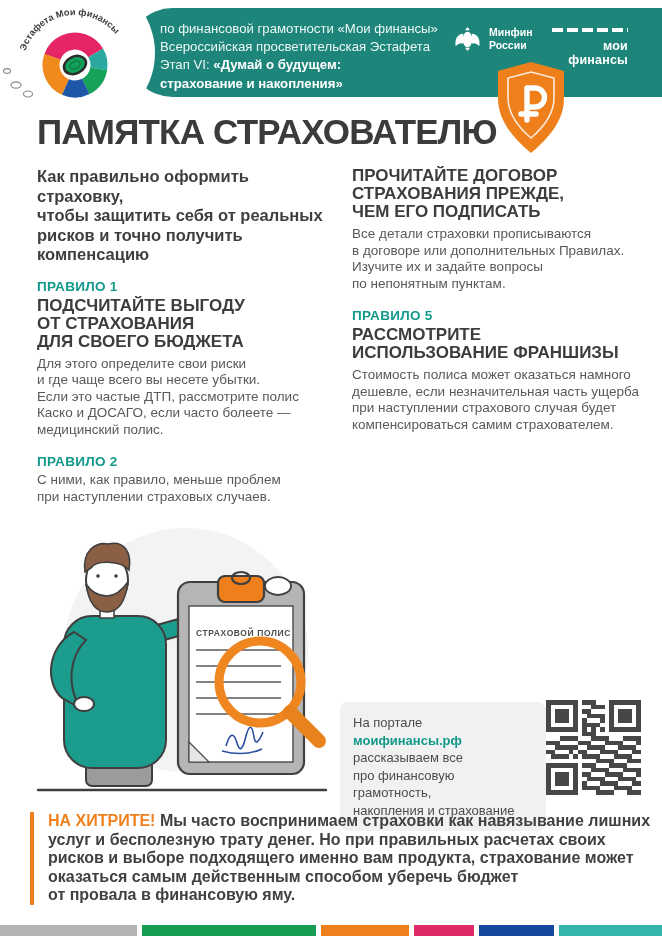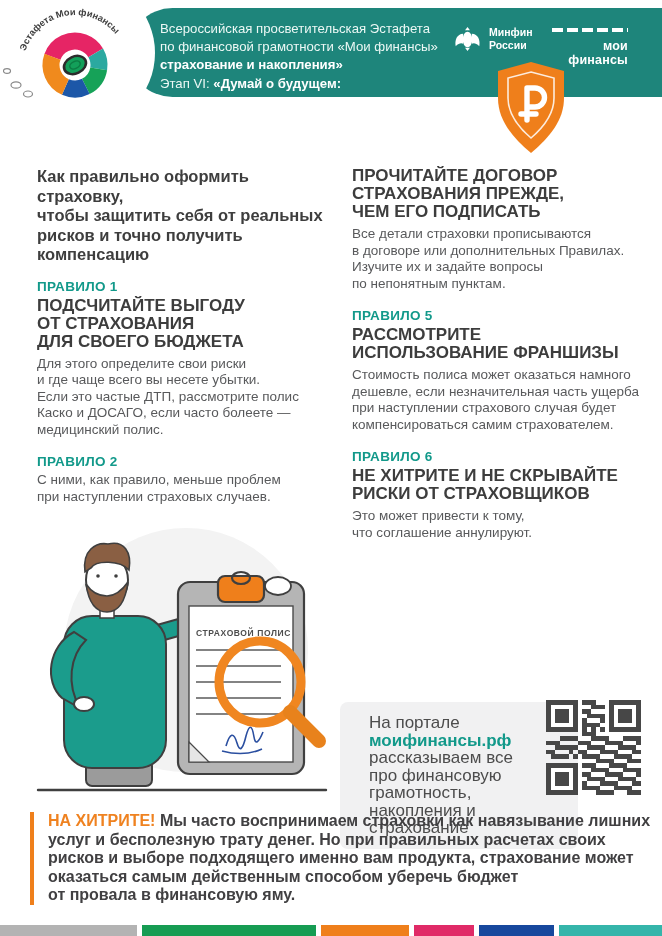--- a/index.html
+++ b/index.html
@@ -34,21 +34,21 @@
   .intro{font-size:16.5px;font-weight:700;color:#3e3e3e;line-height:19.5px;margin-bottom:14px;}
   .rule-label{font-size:13.5px;font-weight:800;color:#12998a;letter-spacing:.3px;margin-bottom:3px;}
   .rule-h{font-size:17px;font-weight:700;color:#3d3d3d;line-height:18px;margin-bottom:5px;}
   .rule-b{font-size:13.5px;font-weight:400;color:#58595b;line-height:16.5px;margin-bottom:16px;}
 
   
   .illo{position:absolute;left:28px;top:520px;}
 
   
   .portal-box{position:absolute;left:340px;top:702px;width:180px;background:#f1f1f2;
-    border-radius:8px;padding:12px 29px;font-size:17px;line-height:17.5px;color:#4c4c4c;}
+    border-radius:8px;padding:12px 13px;font-size:13px;line-height:17.5px;color:#4c4c4c;}
   .portal-site{color:#12998a;font-weight:700;text-decoration:none;}
   .qr{position:absolute;left:546px;top:700px;}
 
   
   .note{position:absolute;left:30px;top:812px;width:618px;border-left:4px solid #ef7f1b;
     padding-left:14px;font-size:16px;font-weight:700;color:#414042;line-height:18.6px;}
   .note-label{color:#ef8220;}
 
   
   .stripes{position:absolute;left:0;bottom:0;width:662px;height:11px;display:flex;column-gap:5px;}
@@ -80,24 +80,24 @@
       <ellipse cx="72" cy="64" rx="5.5" ry="3.5" fill="none" stroke="#0c7c44" stroke-width="1.5" transform="rotate(-25 72 64)"></ellipse>
     </g>
     <g fill="#ffffff" stroke="#8a8a8a" stroke-width="1.2">
       <ellipse cx="13" cy="84" rx="5" ry="3.2"></ellipse>
       <ellipse cx="25" cy="93" rx="4.5" ry="3"></ellipse>
       <ellipse cx="4" cy="70" rx="3.5" ry="2.4"></ellipse>
     </g>
   </svg>
 
   <div class="band-text">
+    <div>по финансовой грамотности «Мои финансы»</div>
     <div>Всероссийская просветительская Эстафета</div>
-    <div>по финансовой грамотности «Мои финансы»</div>
+    <div><span>Этап VI: </span><b>«Думай о будущем:</b></div>
     <div><b>страхование и накопления»</b></div>
-    <div><span>Этап VI: </span><b>«Думай о будущем:</b></div>
   </div>
 
   <div class="minfin">
     <svg width="27" height="27" viewBox="0 0 28 28" fill="#ffffff">
       <path d="M14 2 L16.5 5.5 L11.5 5.5 Z"></path>
       <ellipse cx="14" cy="15" rx="5" ry="8"></ellipse>
       <path d="M9.5 9 C3 9 .5 16 1.8 22 C5 18.5 8 18.5 9.5 19.5 Z"></path>
       <path d="M18.5 9 C25 9 27.5 16 26.2 22 C23 18.5 20 18.5 18.5 19.5 Z"></path>
       <path d="M11.5 23.5 h5 l-2.5 3.5 Z"></path>
     </svg>
@@ -111,20 +111,21 @@
     <div class="myfin-line"></div>
     <div class="myfin-label">мои финансы</div>
   </div>
 
   <svg class="shield" width="74" height="96" viewBox="0 0 74 96">
     <path d="M37 2 L70 11 V38 C70 60 56 77 37 93 C18 77 4 60 4 38 V11 Z" fill="#ef7f1b"></path>
     <path d="M37 12 L60 18 V38 C60 53 51 66 37 78 C23 66 14 53 14 38 V18 Z" fill="none" stroke="#ffffff" stroke-width="1.6" opacity=".85"></path>
     <path d="M33 60 V28 H41 A9.5 9.5 0 0 1 41 47 H33 M27 54 H42" fill="none" stroke="#ffffff" stroke-width="5.4" stroke-linecap="round" stroke-linejoin="round"></path>
   </svg>
 
+  <div class="title">ПАМЯТКА СТРАХОВАТЕЛЮ</div>
 
   <div class="col-left">
     <div class="intro pre">Как правильно оформить страховку,
 чтобы защитить себя от реальных
 рисков и точно получить
 компенсацию</div>
 
     <div>
       <div class="rule-label">ПРАВИЛО 1</div>
       <div class="rule-h pre">ПОДСЧИТАЙТЕ ВЫГОДУ
@@ -198,27 +199,20 @@
 по непонятным пунктам.</div>
     </div>
     <div>
       <div class="rule-label">ПРАВИЛО 5</div>
       <div class="rule-h pre">РАССМОТРИТЕ
 ИСПОЛЬЗОВАНИЕ ФРАНШИЗЫ</div>
       <div class="rule-b pre">Стоимость полиса может оказаться намного
 дешевле, если незначительная часть ущерба
 при наступлении страхового случая будет
 компенсироваться самим страхователем.</div>
-    </div>
-    <div>
-      <div class="rule-label">ПРАВИЛО 6</div>
-      <div class="rule-h pre">НЕ ХИТРИТЕ И НЕ СКРЫВАЙТЕ
-РИСКИ ОТ СТРАХОВЩИКОВ</div>
-      <div class="rule-b pre">Это может привести к тому,
-что соглашение аннулируют.</div>
     </div>
   </div>
 
   <div class="portal-box">
     <span>На портале </span><a href="#" class="portal-site">моифинансы.рф</a>
     <div class="pre">рассказываем все
 про финансовую грамотность,
 накопления и страхование</div>
   </div>
   <svg class="qr" width="95" height="95" viewBox="0 0 21 21" id="qr-svg" shape-rendering="crispEdges">

